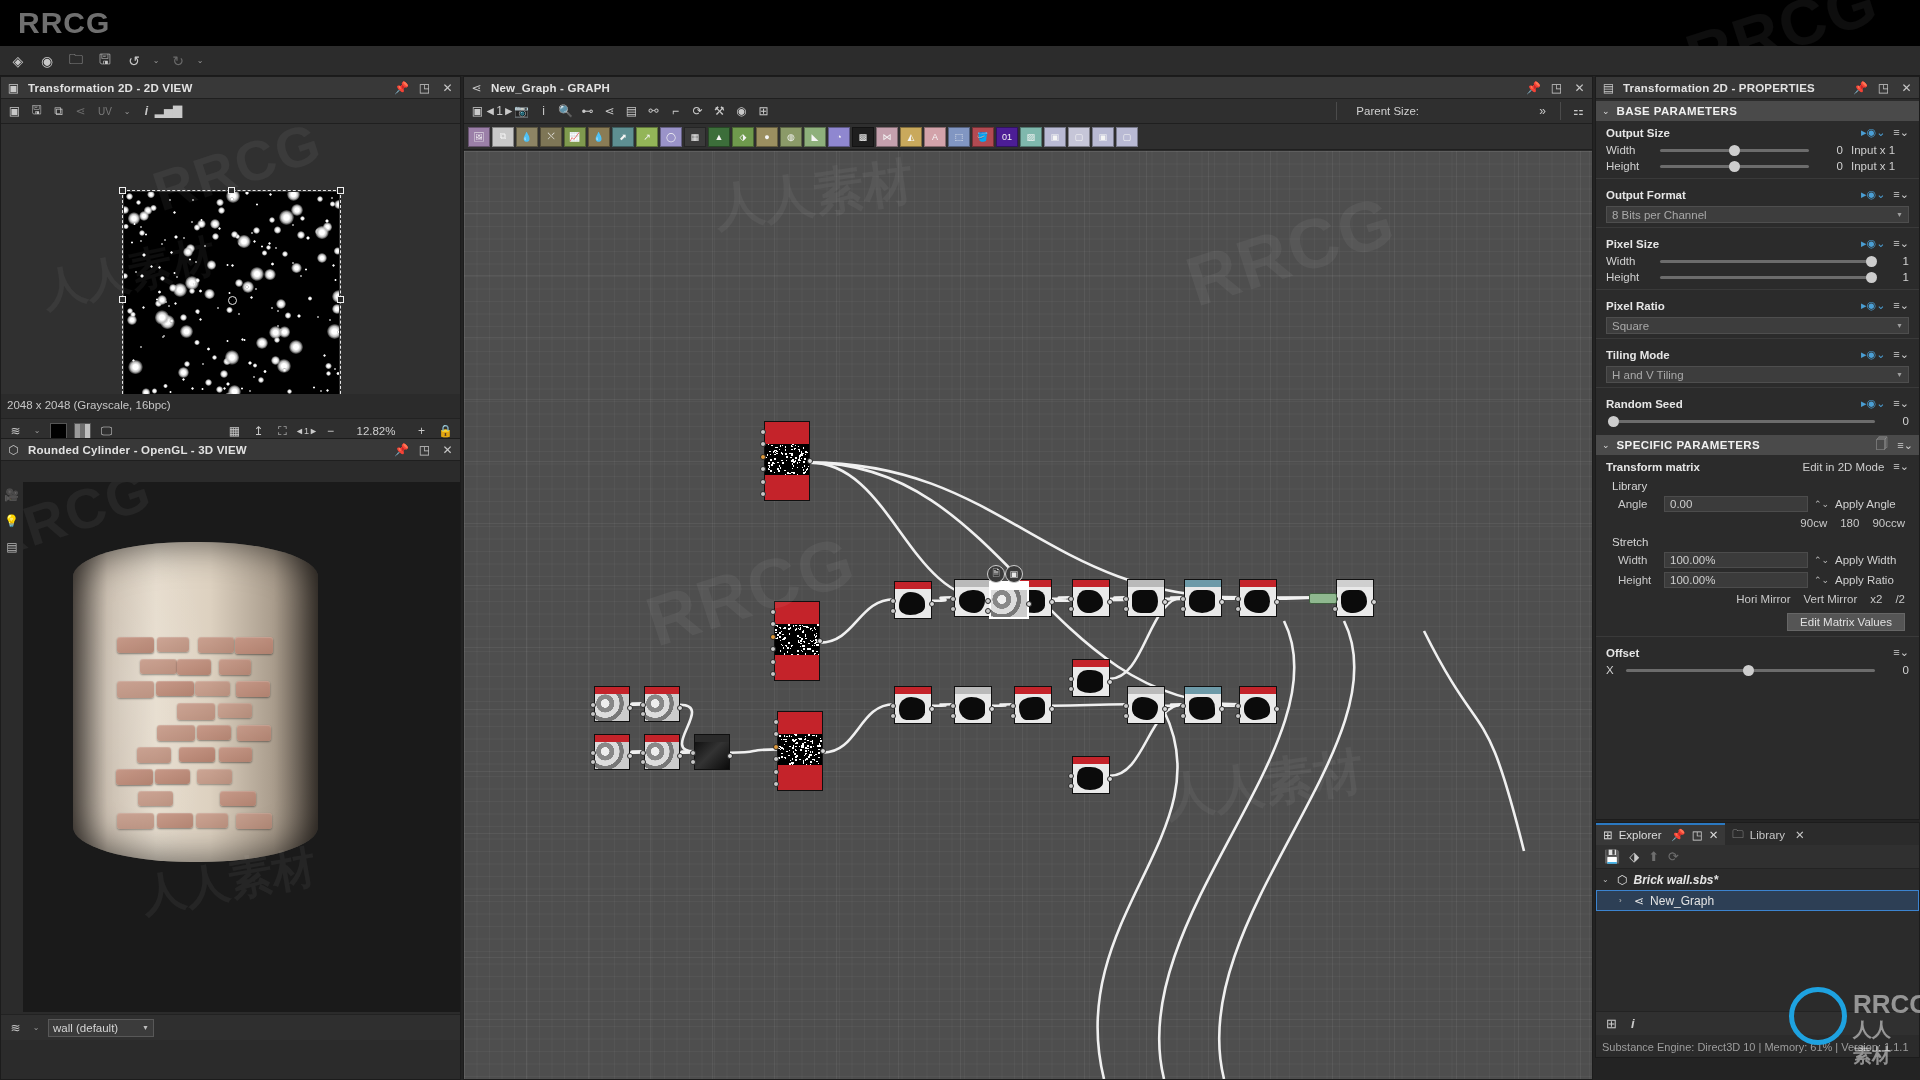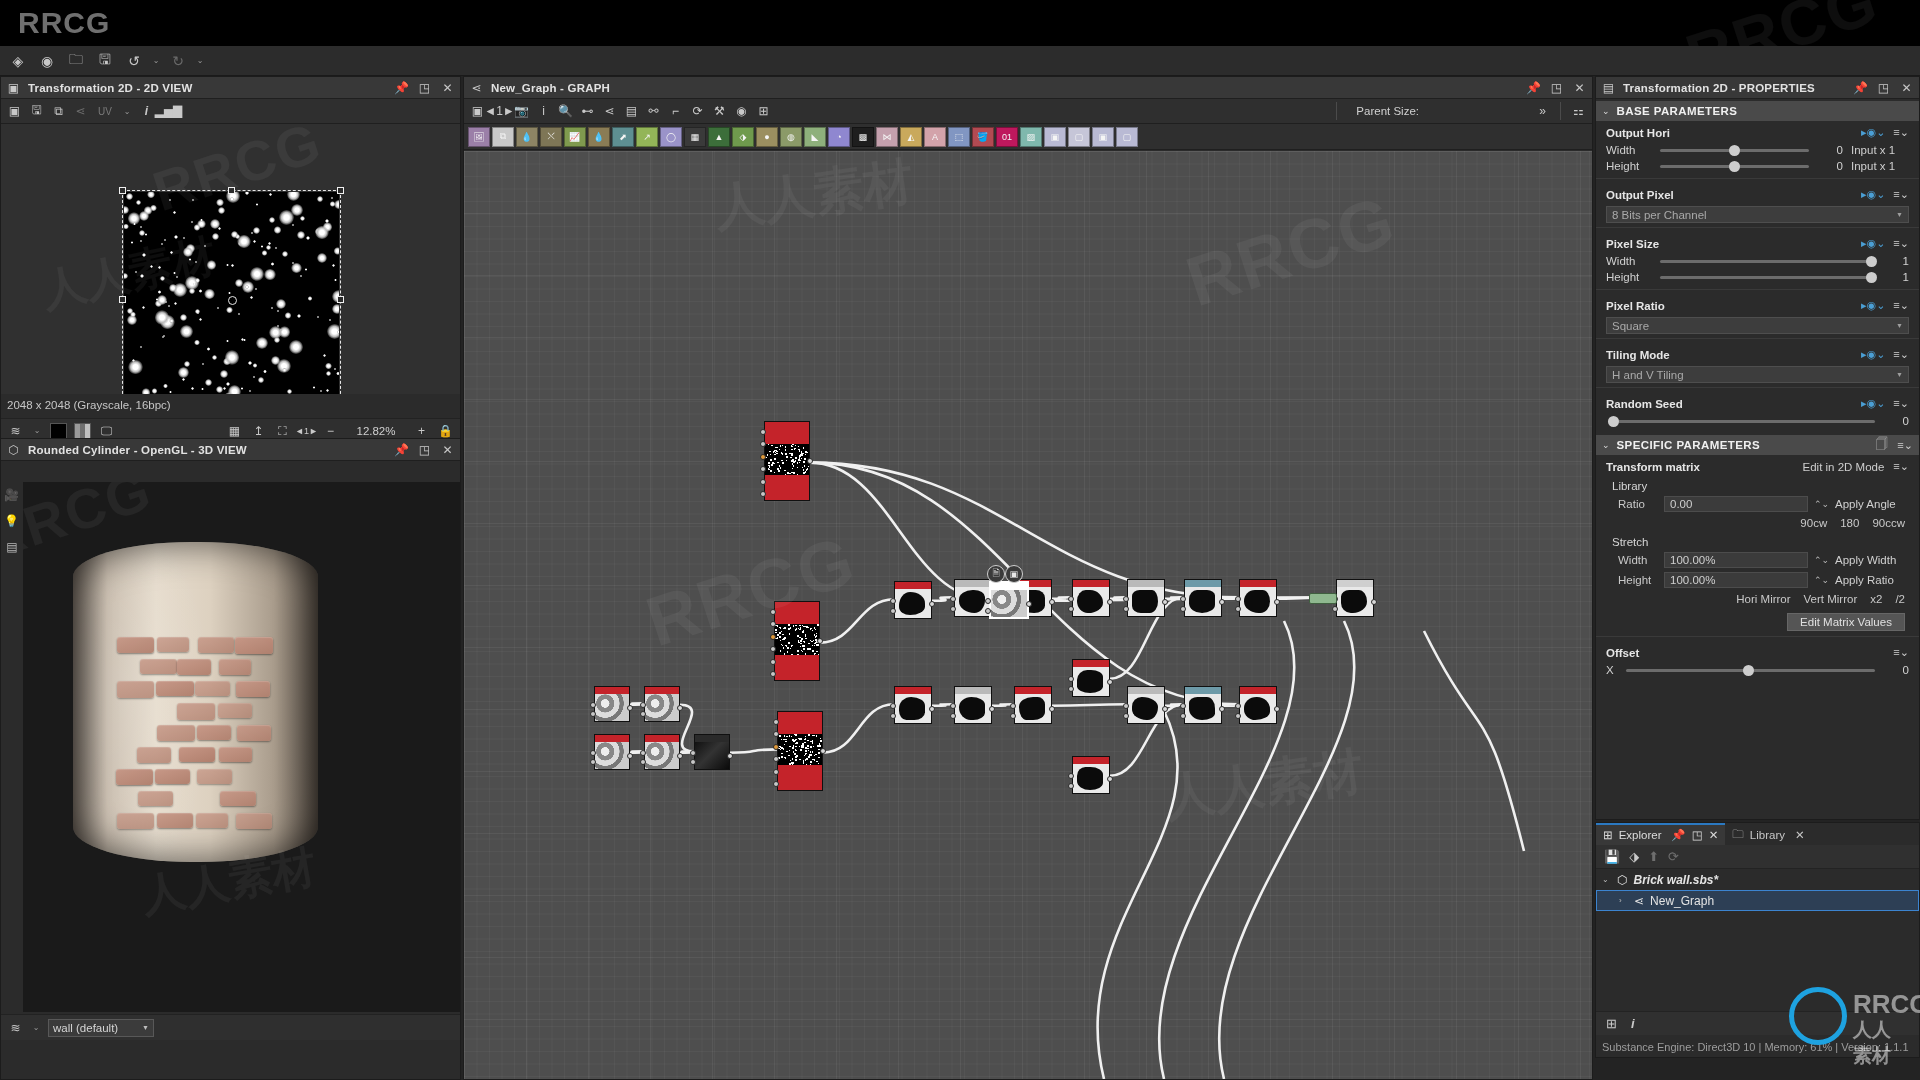--- a/index.html
+++ b/index.html
@@ -558,21 +558,21 @@
         <div class="nodeicon" style="background: rgb(155, 143, 96); color: rgb(245, 245, 245);">●</div>
         <div class="nodeicon" style="background: rgb(139, 154, 104); color: rgb(245, 245, 245);">◍</div>
         <div class="nodeicon" style="background: rgb(142, 176, 124); color: rgb(245, 245, 245);">◣</div>
         <div class="nodeicon" style="background: rgb(143, 135, 208); color: rgb(245, 245, 245);">◔</div>
         <div class="nodeicon" style="background: rgb(30, 30, 30); color: rgb(245, 245, 245);">▩</div>
         <div class="nodeicon" style="background: rgb(196, 160, 173); color: rgb(245, 245, 245);">⋈</div>
         <div class="nodeicon" style="background: rgb(201, 169, 92); color: rgb(245, 245, 245);">◭</div>
         <div class="nodeicon" style="background: rgb(211, 163, 170); color: rgb(245, 245, 245);">A</div>
         <div class="nodeicon" style="background: rgb(129, 150, 194); color: rgb(245, 245, 245);">⬚</div>
         <div class="nodeicon" style="background: rgb(178, 74, 82); color: rgb(245, 245, 245);">🪣</div>
-        <div class="nodeicon" style="background: #be185d; color: rgb(245, 245, 245);">01</div>
+        <div class="nodeicon" style="background: #4c1d95; color: rgb(245, 245, 245);">01</div>
         <div class="nodeicon" style="background: rgb(127, 184, 173); color: rgb(245, 245, 245);">▨</div>
         <div class="nodeicon" style="background: rgb(185, 186, 212); color: rgb(245, 245, 245);">▣</div>
         <div class="nodeicon" style="background: rgb(198, 198, 216); color: rgb(245, 245, 245);">▢</div>
         <div class="nodeicon" style="background: rgb(185, 186, 212); color: rgb(245, 245, 245);">▣</div>
         <div class="nodeicon" style="background: rgb(185, 186, 212); color: rgb(245, 245, 245);">▢</div>
       </div>
 
     <div id="gcanvas">
       <svg class="wires" id="wires">
           <path d="M 346 311.6 C 426.55 311.6, 444.45 448.24, 525 448.24" stroke="#f0f0f0" stroke-width="2.6" fill="none"></path>
@@ -1207,21 +1207,21 @@
     </div>
 
     <div class="section">
       <span class="chev">⌄</span>
       <span class="lbl">BASE PARAMETERS</span>
       <span class="sp"></span>
     </div>
 
     <div class="prow">
       <div class="prowhead">
-        <span class="plabel">Output Hori</span>
+        <span class="plabel">Output Size</span>
         <span class="sp"></span>
         <span class="gear">▸◉⌄</span>
         <span class="menu3" style="margin-left:8px">≡⌄</span>
       </div>
     </div>
     <div class="sline">
       <span class="nm">Width</span>
       <span class="track">
           <i class="knob" style="left:46%"></i>
         </span>
@@ -1233,21 +1233,21 @@
       <span class="track">
           <i class="knob" style="left:46%"></i>
         </span>
       <span class="val">0</span>
       <span class="sfx">Input x 1</span>
     </div>
 
     <div class="sep"></div>
     <div class="prow">
       <div class="prowhead">
-        <span class="plabel">Output Pixel</span>
+        <span class="plabel">Output Format</span>
         <span class="sp"></span>
         <span class="gear">▸◉⌄</span>
         <span class="menu3" style="margin-left:8px">≡⌄</span>
       </div>
     </div>
     <div class="dd">
       <span>8 Bits per Channel</span>
       <span class="ar">▼</span>
     </div>
 
@@ -1331,21 +1331,21 @@
       <div class="prowhead">
         <span class="plabel">Transform matrix</span>
         <span class="sp"></span>
         <span style="font-size:11.5px;color:#cdcdcd">Edit in 2D Mode</span>
         <span class="menu3" style="margin-left:9px">≡⌄</span>
       </div>
     </div>
 
     <div class="sub">Library</div>
     <div class="fld">
-      <span class="nm">Ratio</span>
+      <span class="nm">Angle</span>
       <span class="inp">
         <span>0.00</span>
       </span>
       <span class="spin">⌃⌄</span>
       <span class="act">Apply Angle</span>
     </div>
     <div class="rowr" id="rotpresets">
         <span>90cw</span>
         <span>180</span>
         <span>90ccw</span>

